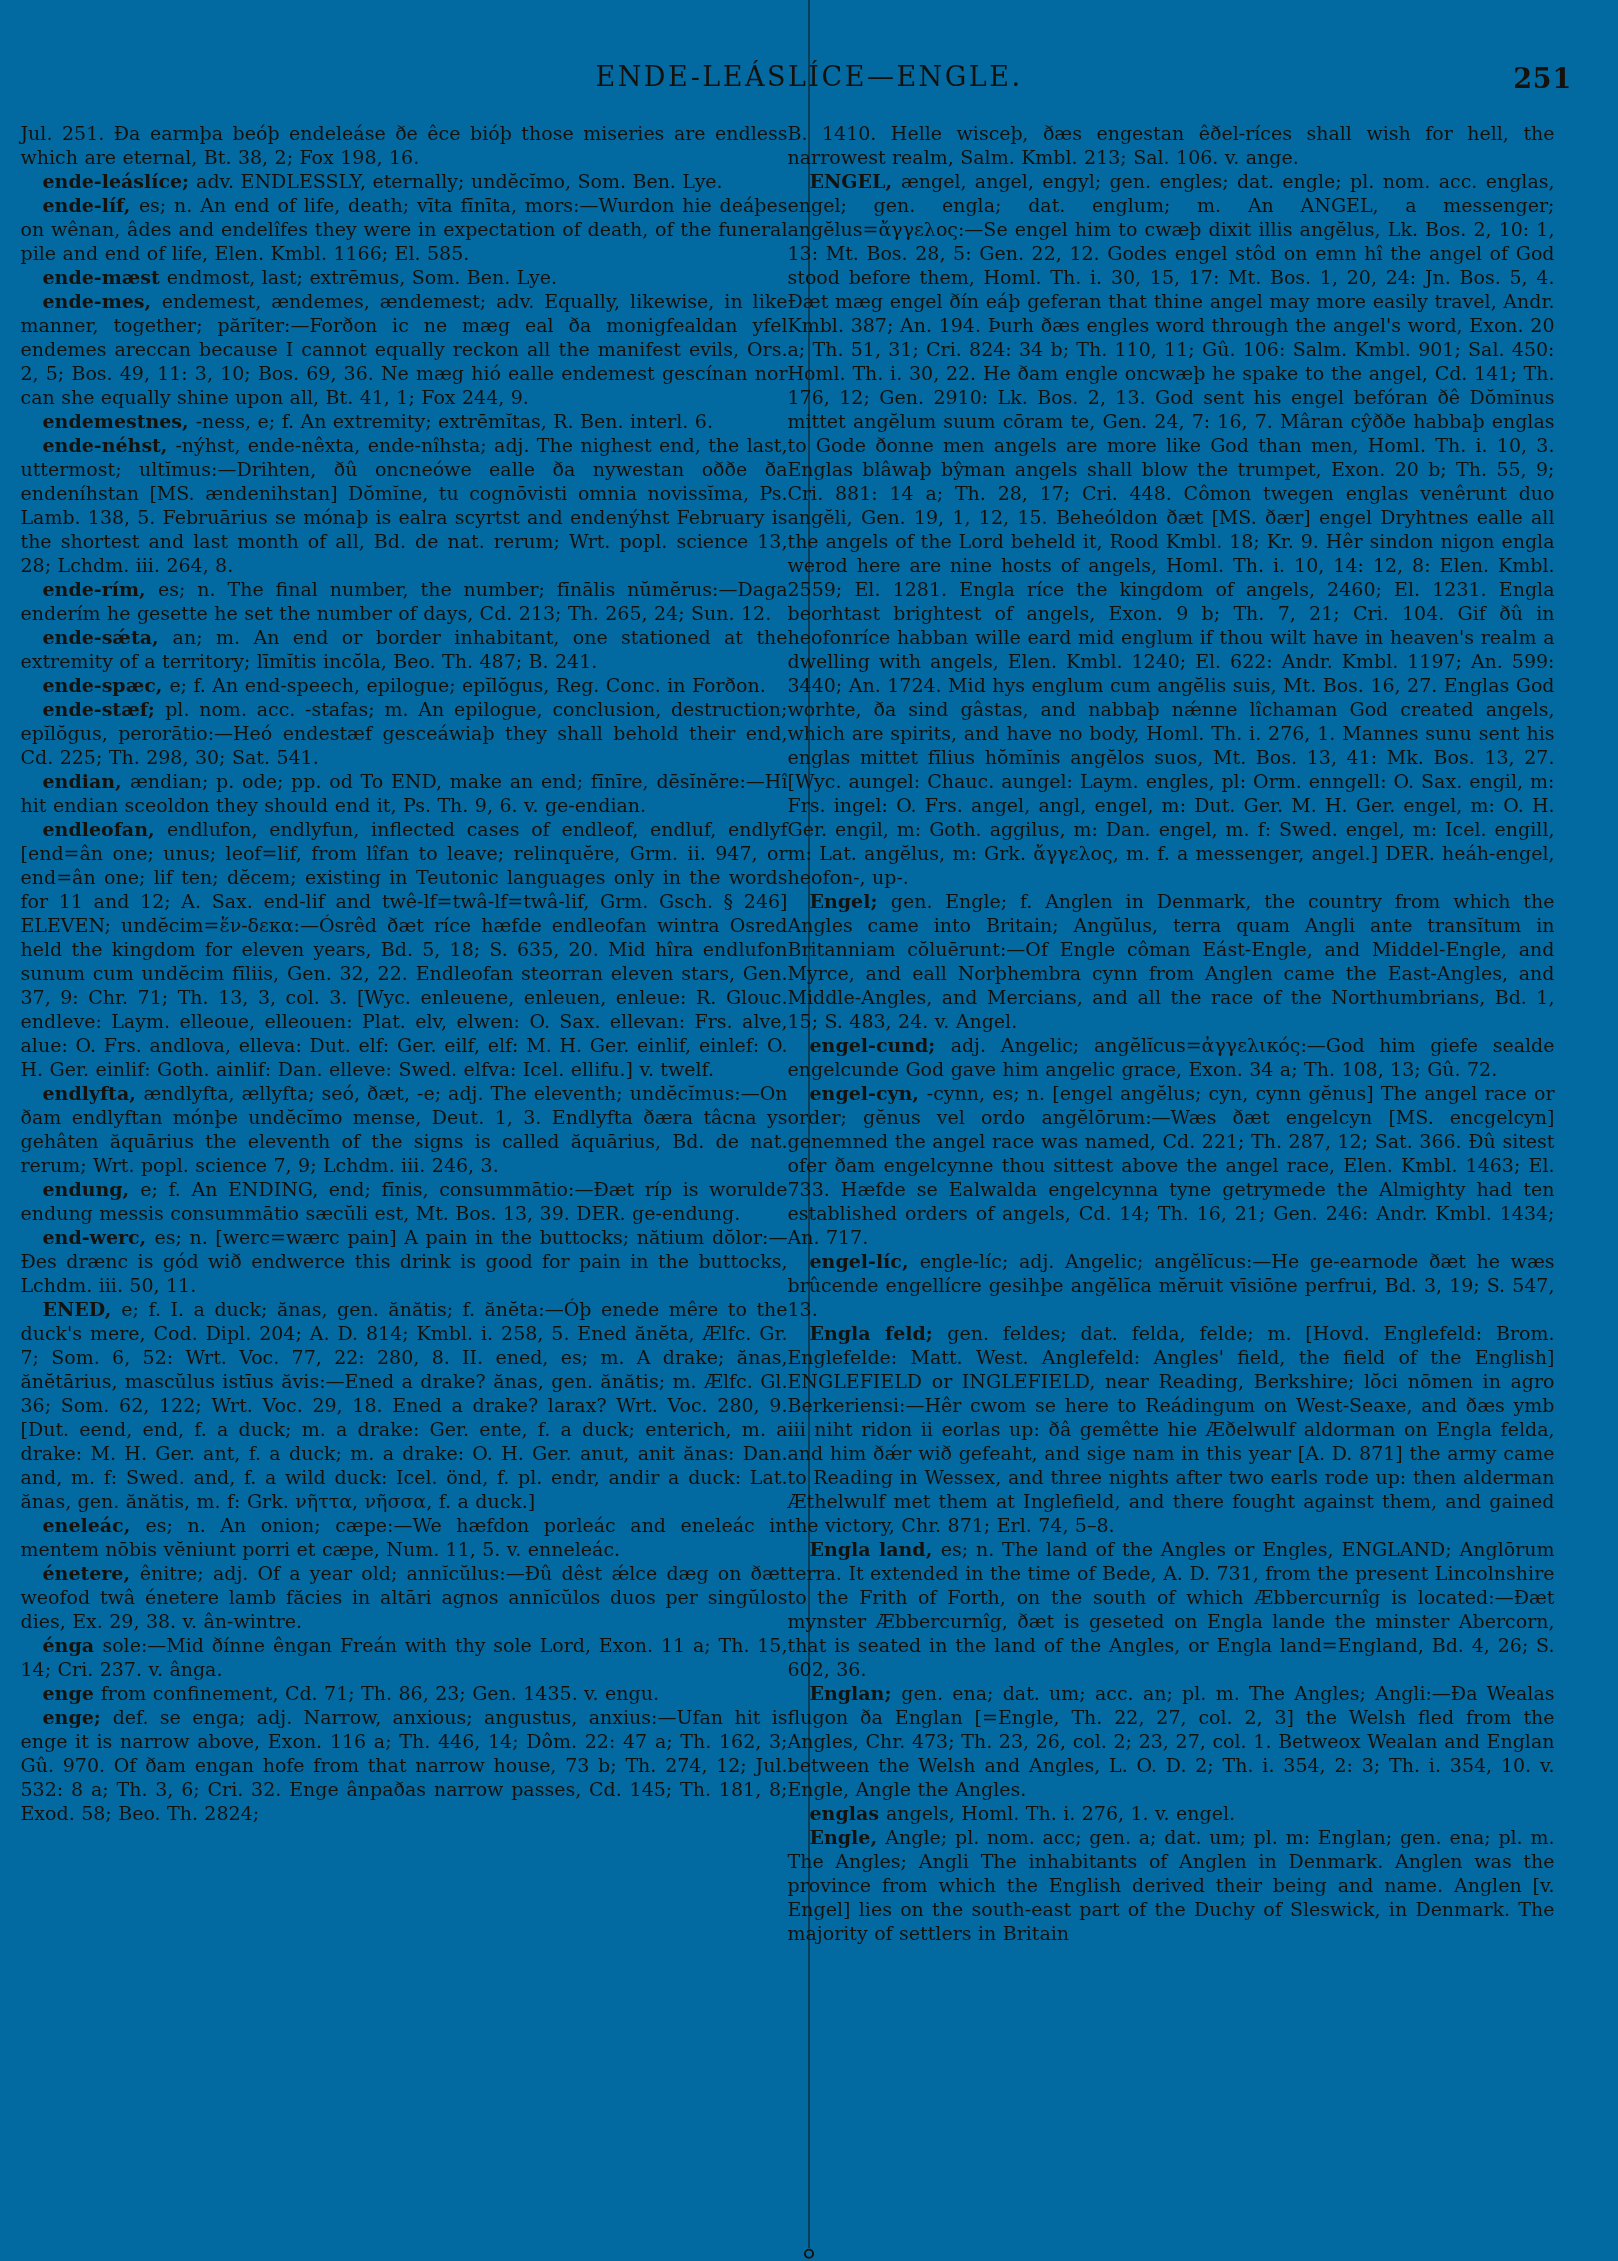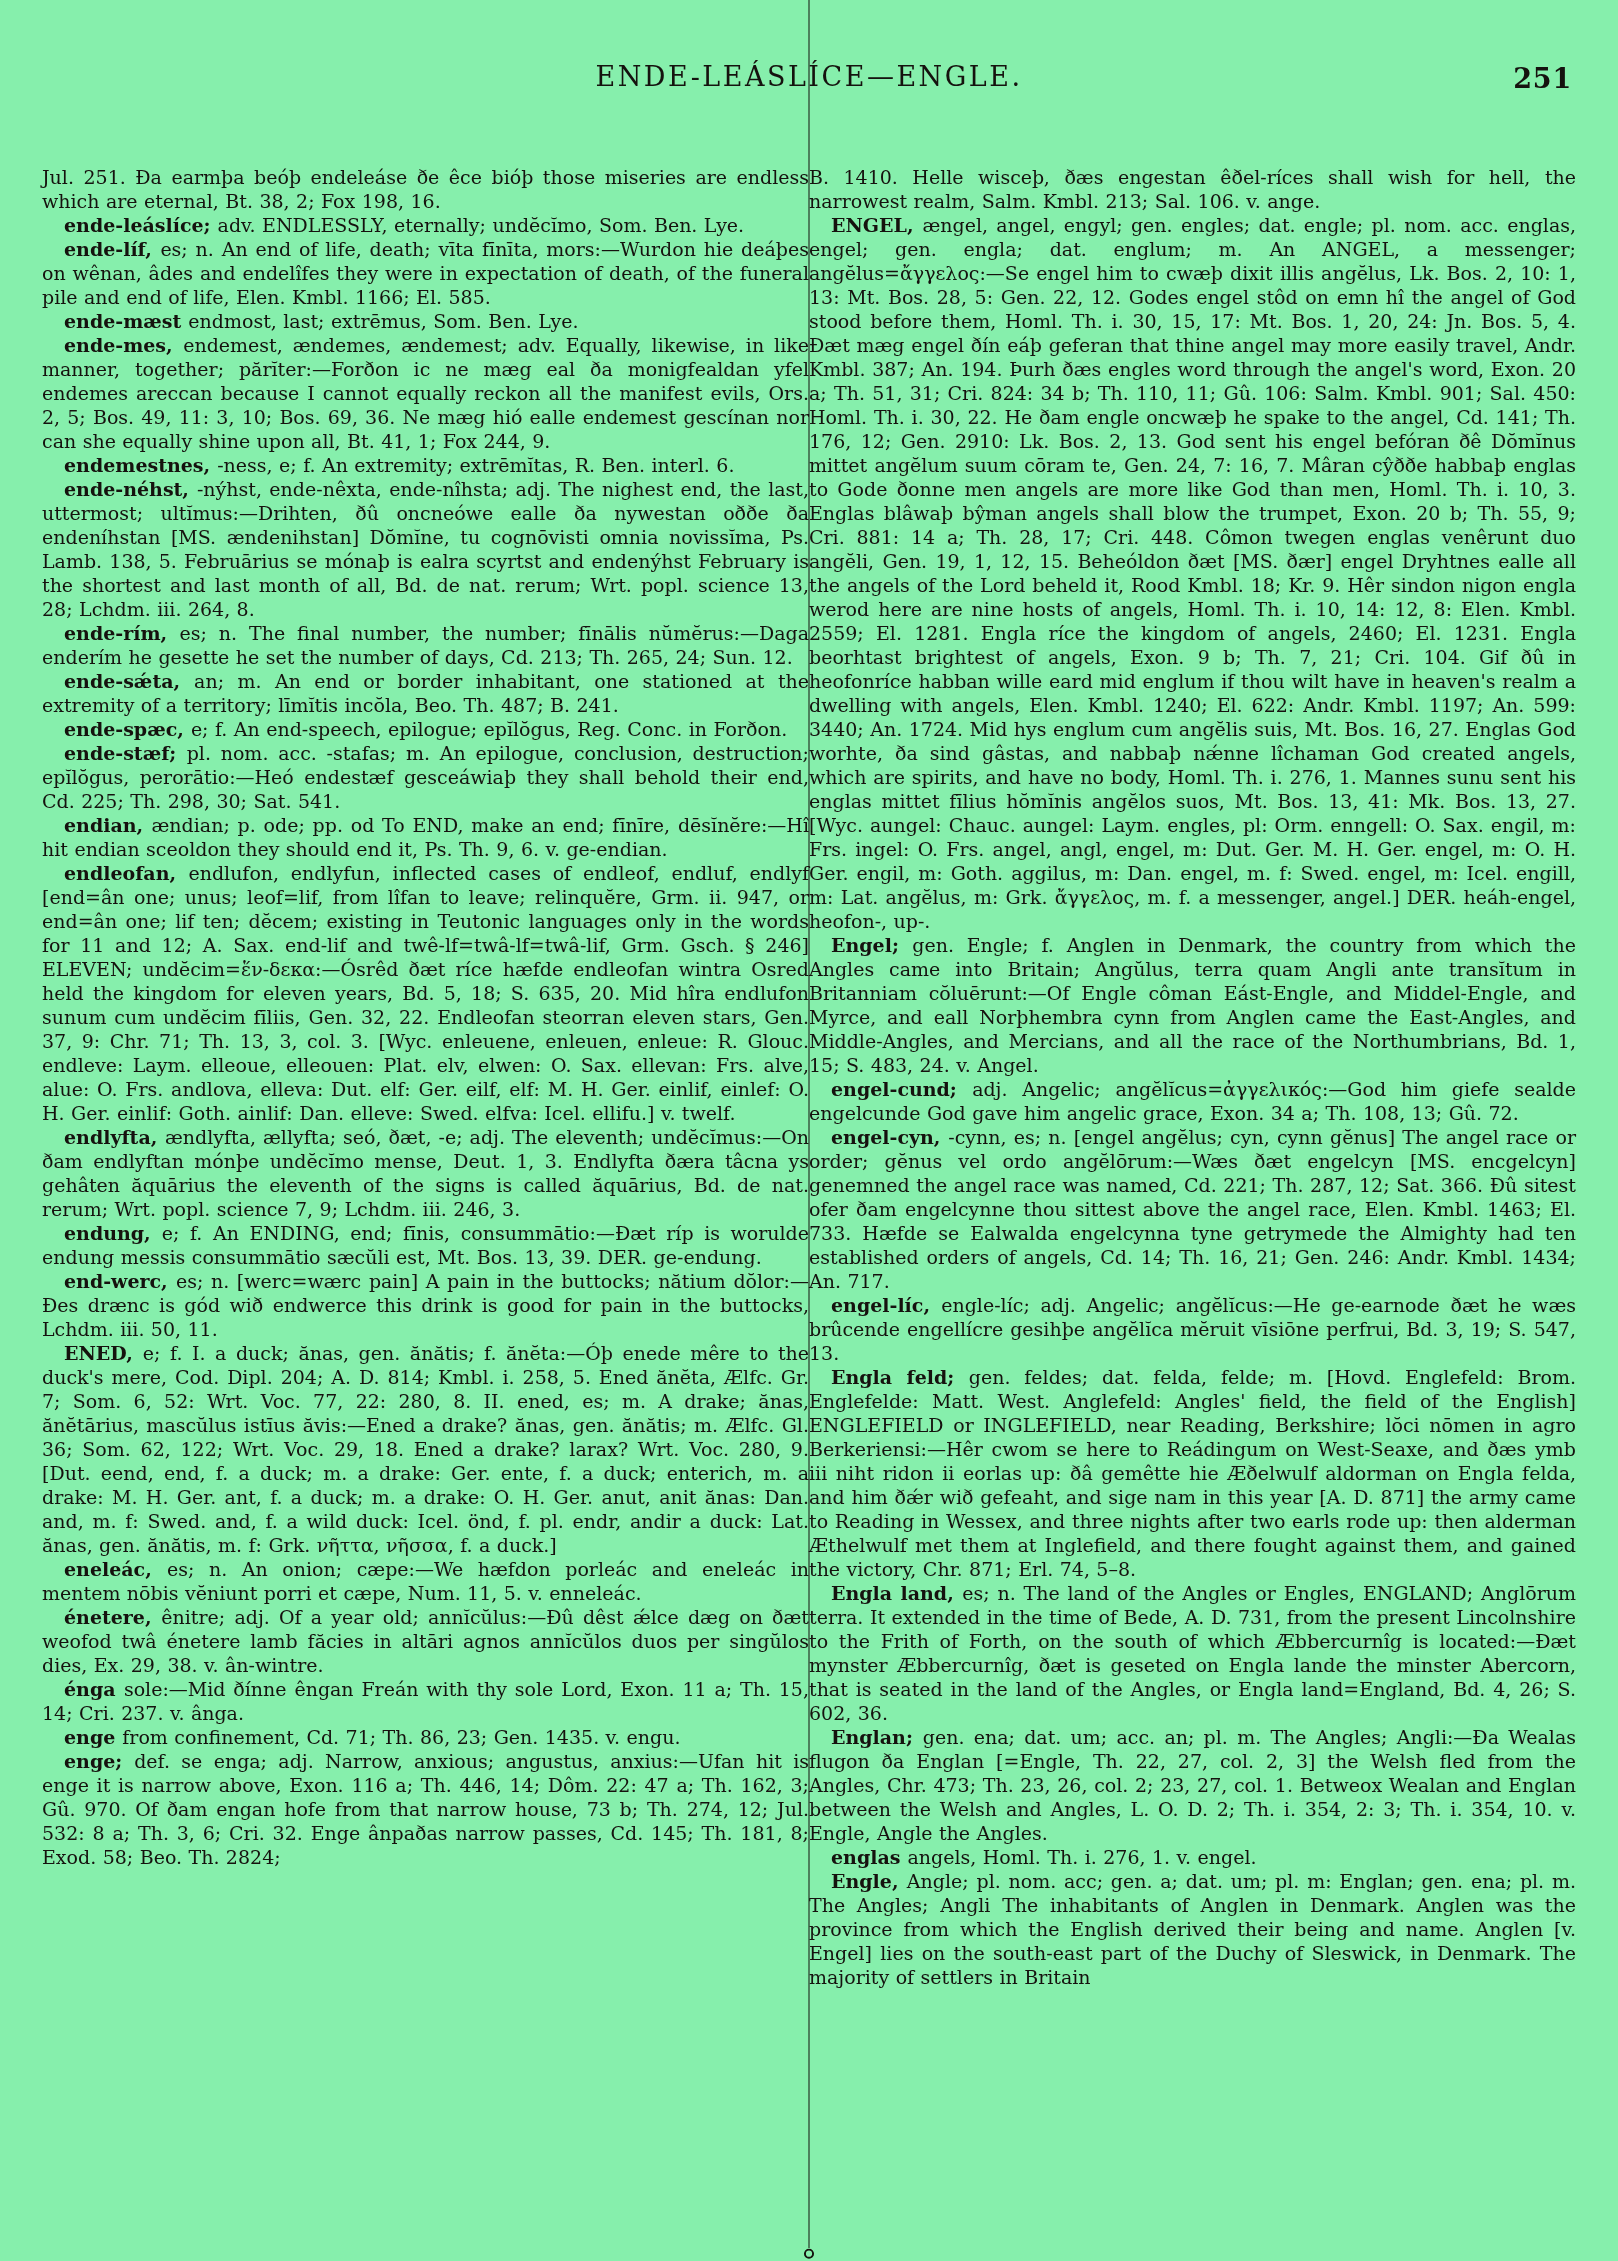--- a/index.html
+++ b/index.html
@@ -3,31 +3,31 @@
 <meta charset="utf-8">
 <style>
   html,body{margin:0;padding:0;}
   body{
     width:1618px;height:2261px;
     background:#fdfcf9;
     font-family:"DejaVu Serif","Liberation Serif",serif;
   }
   .page{
     position:relative;width:1618px;height:2261px;overflow:hidden;
-    color:#15120e;background:#86efac;
+    color:#15120e;background:#0369a1;
   }
   .header{position:absolute;top:61px;left:0;right:0;height:49px;}
   .running-title{
     position:absolute;left:0;right:0;top:0;text-align:center;
     font-size:27px;letter-spacing:2.5px;font-weight:normal;
   }
   .page-number{position:absolute;right:46px;top:1.6px;font-size:27px;font-weight:bold;letter-spacing:0.8px;}
   .columns{
     position:absolute;top:121px;left:20.5px;right:20.5px;bottom:11.5px;
-    display:flex;justify-content:center;margin-top:44px;
+    display:flex;justify-content:flex-start;
   }
   .col{
     width:767px;
     text-align:justify;
     font-size:19px;line-height:24px;
     word-spacing:0.4px;
   }
   .entry{text-indent:22px;margin:0;}
   .entry.cont{text-indent:0;}
   .hw{font-weight:bold;}

